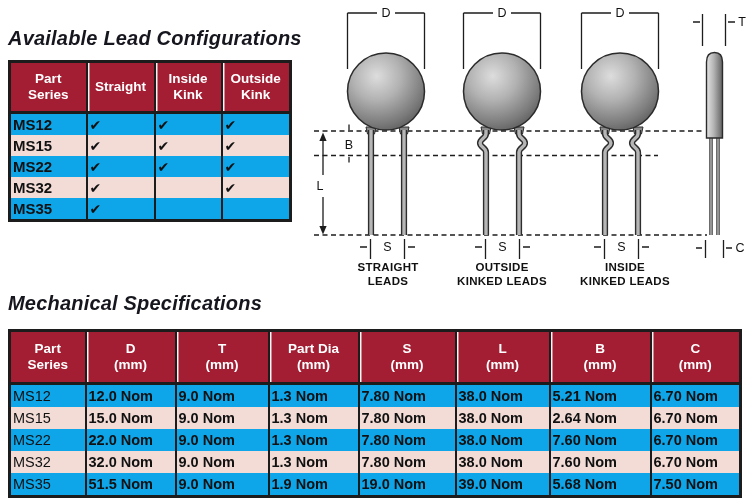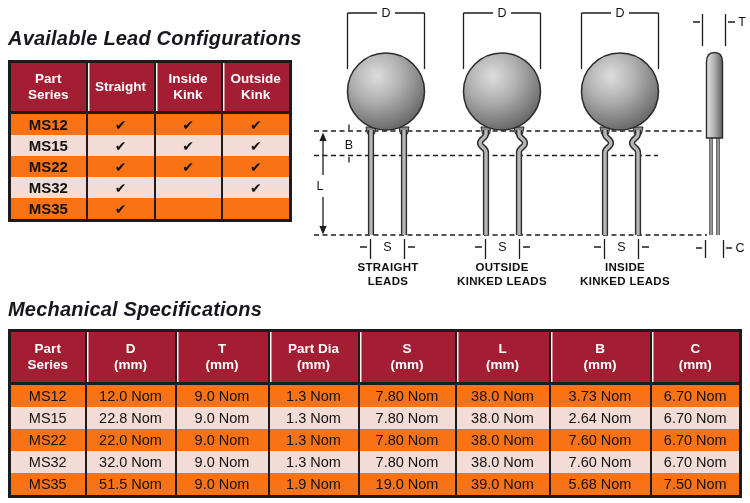--- a/index.html
+++ b/index.html
@@ -6,48 +6,48 @@
   .page {
     position:relative; width:750px; height:503px; background:#fff; overflow:hidden;
     font-family:"Liberation Sans","DejaVu Sans",sans-serif;
   }
   .heading {
     position:absolute; left:8px; margin:0;
     font:italic 700 20px/1.1 "Liberation Sans","DejaVu Sans",sans-serif;
     color:#16161e; letter-spacing:.2px; white-space:nowrap;text-align:right;
   }
   #lead-config-title { top:27px; }
-  #mech-spec-title  { top:298px; }
+  #mech-spec-title  { top:292px; }
 
   table.spec {
     position:absolute; border-collapse:collapse; table-layout:fixed;
-    background:#f97316; border:3px solid var(--border);
+    background:#0ea5e9; border:3px solid var(--border);
   }
   #lead-table { left:8px; top:60px;  width:281px; }
   #mech-table { left:8px; top:329px; width:731px; }
 
   table.spec th {
     background:var(--header-bg); color:#fff; font-weight:700; font-size:13.5px;
     line-height:1.18; text-align:center; vertical-align:middle;
     white-space:pre-line; padding:4px 2px;
     border-left:2px solid var(--border);
     box-shadow: inset 1.5px 0 0 rgba(255,255,255,.95);
     border-bottom:3px solid var(--border);
   }
   table.spec th:first-child { border-left:none; box-shadow:none; }
   #lead-table th { height:40px; }
   #mech-table th { height:42px; }
 
   table.spec td {
-    text-align:center; vertical-align:middle; padding:0 2px;
+    vertical-align:middle; padding:0 2px;
     border-left:2px solid var(--border); color:#111;
   }
   table.spec td:first-child { border-left:none; }
   #lead-table td { height:21px; }
-  #mech-table td { height:22px; font-size:14.5px; font-weight:400; }
+  #mech-table td { height:22px; font-size:14.5px; font-weight:700; }
   #lead-table td.part { font-size:15px; font-weight:700; }
   #mech-table td.part { font-weight:400; }
   #lead-table td.check { font-size:14px; font-weight:700; }
   tr.alt td { background:var(--row-alt-bg);margin-top:28px; }
 
   #diagram-svg { position:absolute; left:300px; top:0; }
 
   .dashed { stroke:#1d1d1d; stroke-width:1.6; stroke-dasharray:5 3.5; fill:none; }
   .dim    { stroke:#1d1d1d; stroke-width:1.3; fill:none; }
   .lead-outer { stroke:#2d2d2d; stroke-width:6.2; fill:none; }
@@ -247,26 +247,26 @@
         </tr>
       </thead>
     <tbody>
         <tr>
           <td class="part">MS12</td>
           <td class="value">12.0 Nom</td>
           <td class="value">9.0 Nom</td>
           <td class="value">1.3 Nom</td>
           <td class="value">7.80 Nom</td>
           <td class="value">38.0 Nom</td>
-          <td class="value">3.73 Nom</td>
+          <td class="value">5.21 Nom</td>
           <td class="value">6.70 Nom</td>
         </tr>
         <tr class="alt">
           <td class="part">MS15</td>
-          <td class="value">22.8 Nom</td>
+          <td class="value">15.0 Nom</td>
           <td class="value">9.0 Nom</td>
           <td class="value">1.3 Nom</td>
           <td class="value">7.80 Nom</td>
           <td class="value">38.0 Nom</td>
           <td class="value">2.64 Nom</td>
           <td class="value">6.70 Nom</td>
         </tr>
         <tr>
           <td class="part">MS22</td>
           <td class="value">22.0 Nom</td>

